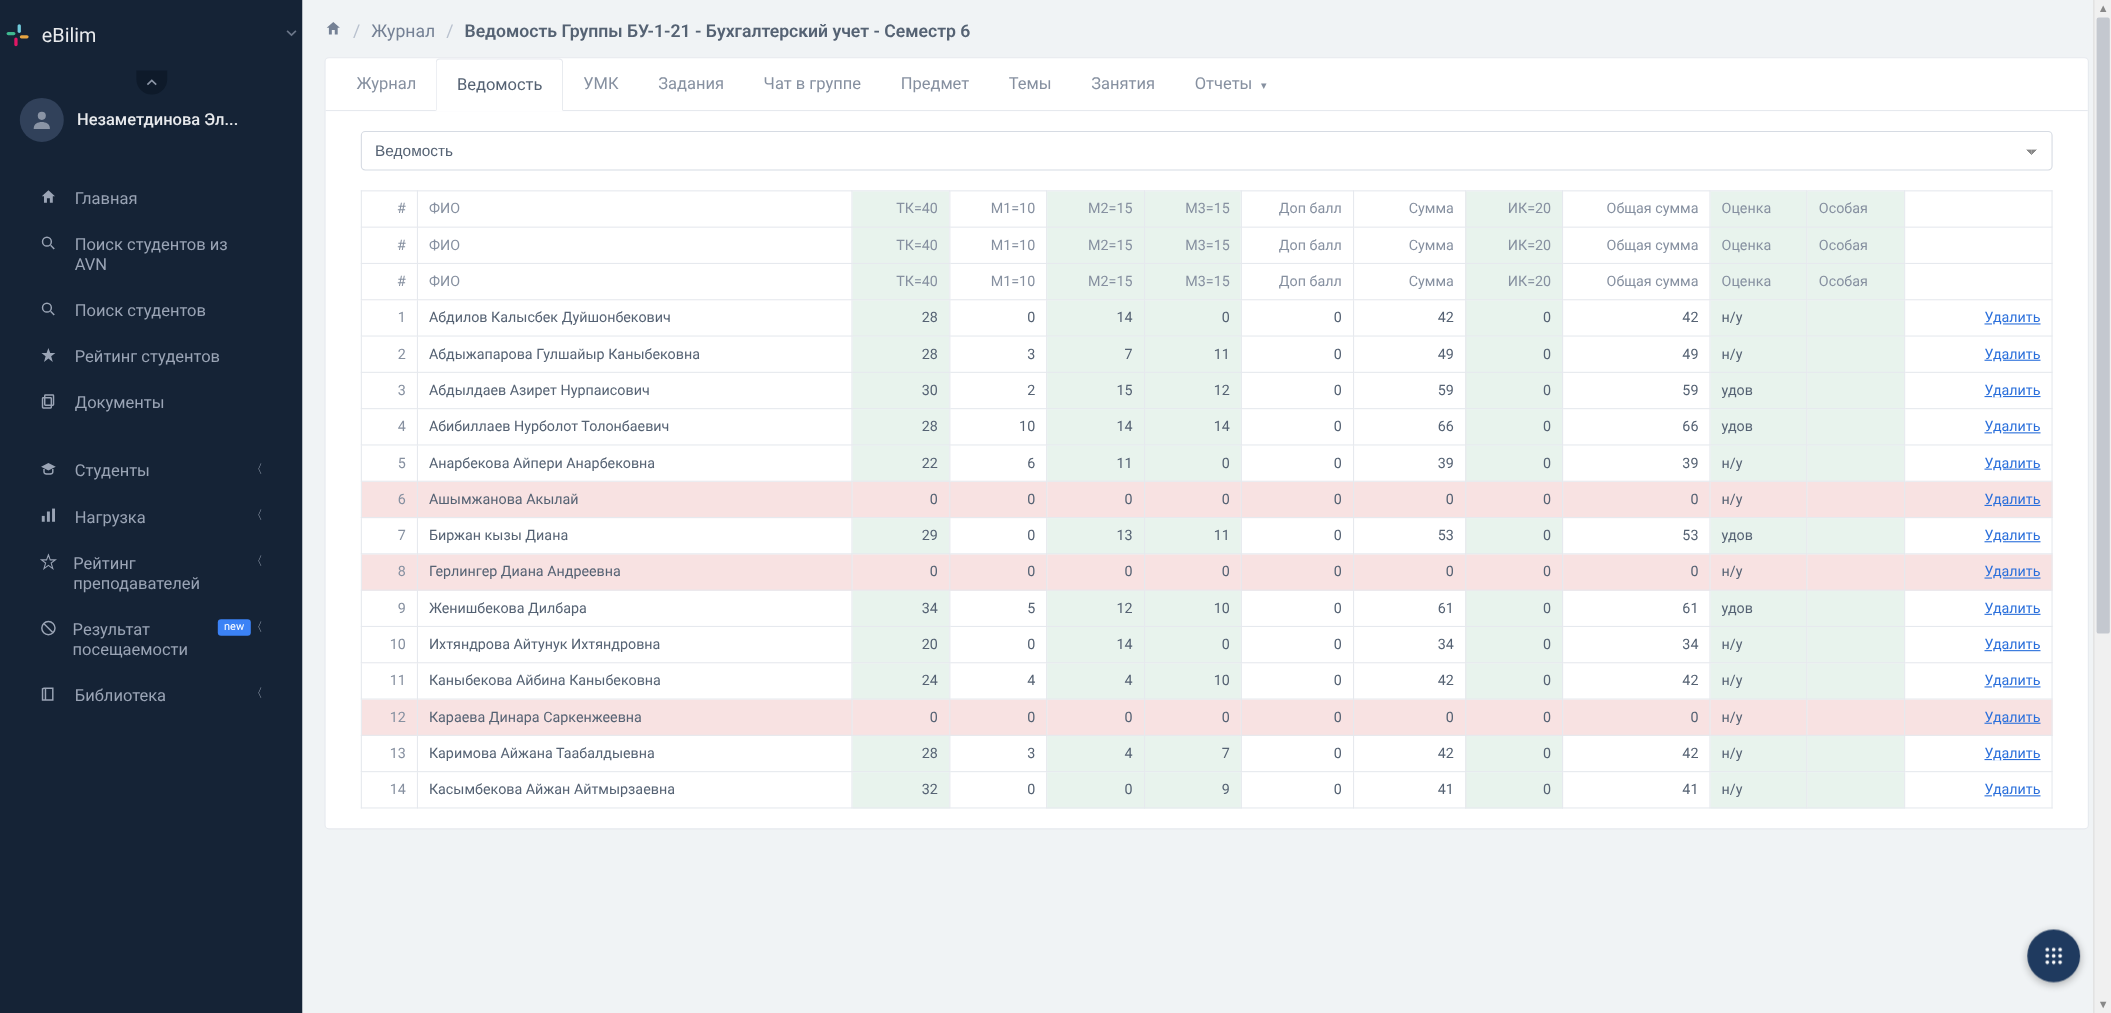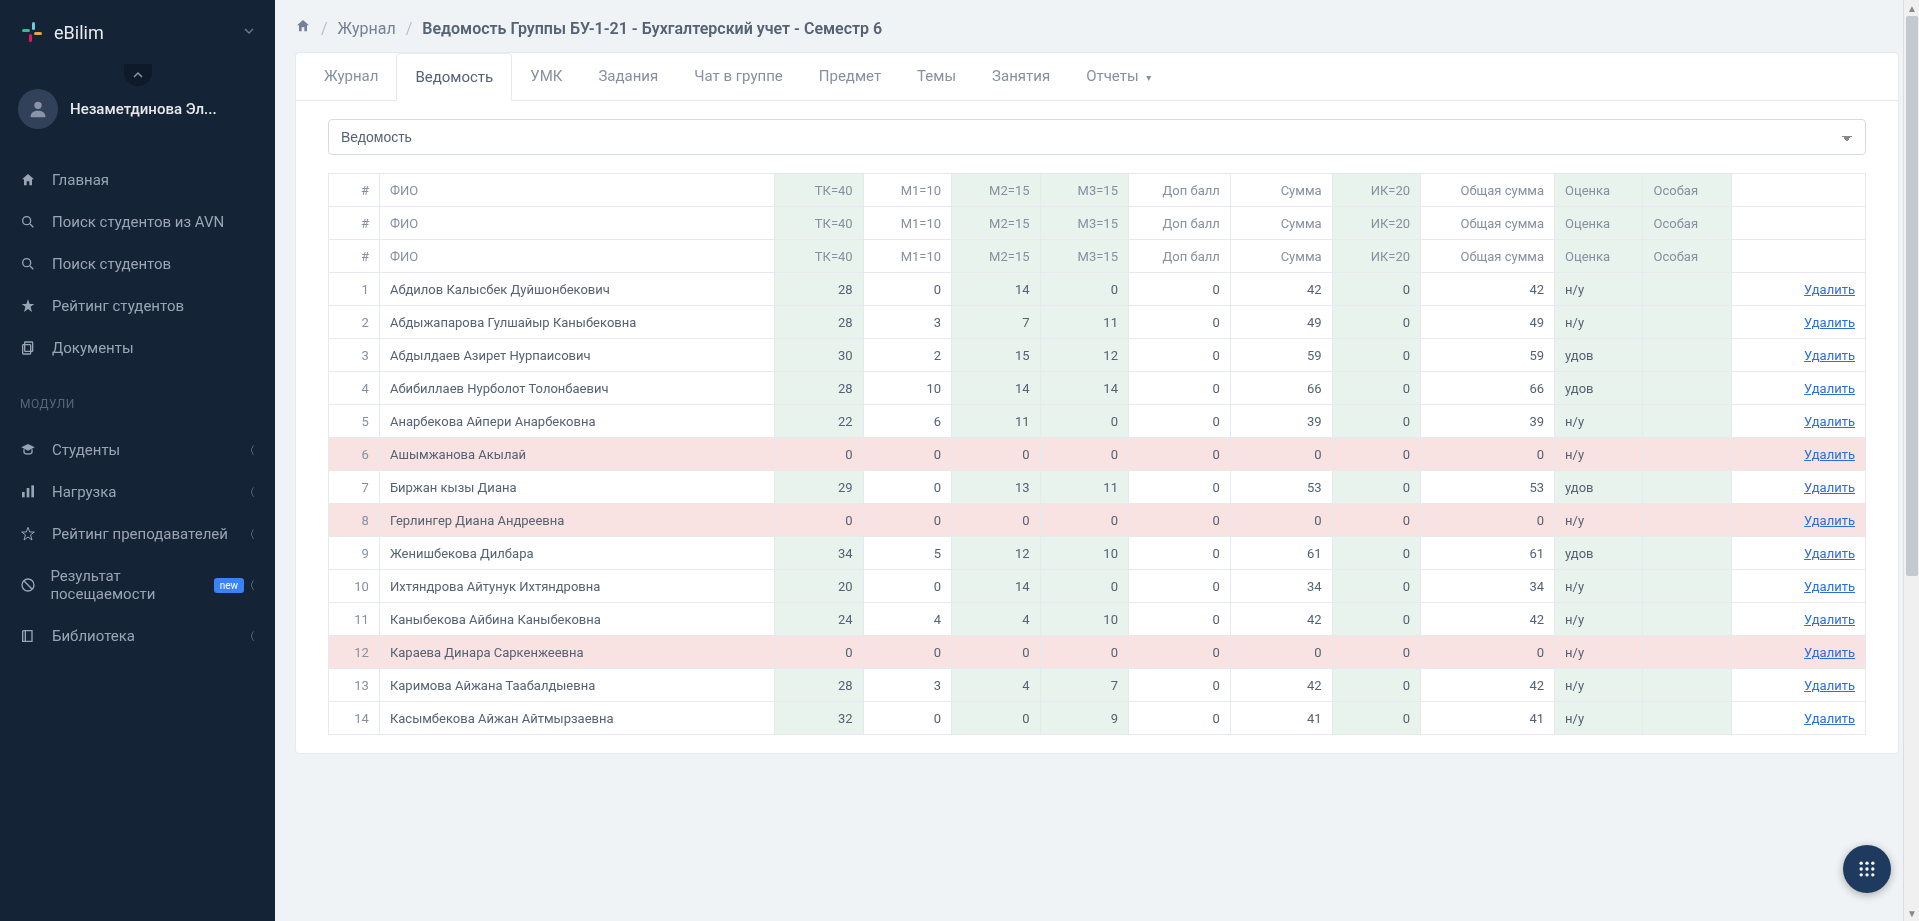--- a/index.html
+++ b/index.html
@@ -1,30 +1,30 @@
 <!DOCTYPE html>
 <html><head>
 <meta charset="utf-8">
 <style>
 *{box-sizing:border-box;margin:0;padding:0}
 body{font-family:-apple-system,BlinkMacSystemFont,"Segoe UI",Roboto,sans-serif;font-size:14px;color:#333;background:#f0f3f5;overflow:hidden}
 .app{display:flex;height:921px;width:1919px}
 
 
 .sidebar{width:275px;background:#152336;color:#8a94a5;display:flex;flex-direction:column;flex-shrink:0}
-.brand{height:64px;display:flex;align-items:center;padding:0 20px;cursor:pointer}
+.brand{height:64px;display:flex;align-items:center;padding:0 4px;cursor:pointer}
 .brand-logo{width:24px;height:24px;margin-right:10px}
 .brand-name{color:#e8eaed;font-size:18px;font-weight:400}
 .brand-chev{margin-left:auto;color:#6a7588}
 .user-block{position:relative;padding:25px 18px 20px;display:flex;align-items:center}
 .user-chev-top{position:absolute;top:0;left:50%;transform:translateX(-50%);width:28px;height:22px;background:#0e1a2a;border-radius:0 0 14px 14px;display:flex;align-items:center;justify-content:center;color:#8a94a5}
 .avatar{width:40px;height:40px;border-radius:50%;background:#31415a;display:flex;align-items:center;justify-content:center;margin-right:12px}
 .user-name{color:#e8eaed;font-size:15px;font-weight:500}
 .nav{list-style:none;padding:10px 0}
-.nav li{display:flex;align-items:center;padding:12px 20px;cursor:pointer;color:#9aa4b5;font-size:15px}
+.nav li{display:flex;align-items:flex-start;padding:12px 36px;cursor:pointer;color:#9aa4b5;font-size:15px}
 .nav li .nav-icon{width:18px;margin-right:14px;display:inline-flex}
 .nav li .nav-arrow{margin-left:auto;font-size:11px}
 .nav-section{padding:18px 20px 8px;font-size:12px;color:#5a6578;letter-spacing:.5px}
 .badge-new{background:#3b82f6;color:#fff;font-size:10px;padding:2px 6px;border-radius:3px;margin-left:auto}
 
 
 .main{flex:1;overflow-y:auto;background:#f0f3f5;padding:0 20px 20px 20px;position:relative}
 .breadcrumb{display:flex;align-items:center;padding:18px 0 14px;font-size:16px;color:#758195}
 .breadcrumb .sep{margin:0 10px;color:#b8c0ce}
 .breadcrumb .active{color:#556273;font-weight:600}
@@ -142,21 +142,20 @@
         <li>
           <span class="nav-icon">
             <svg width="16" height="16" viewBox="0 0 24 24" fill="currentColor">
               <rect x="7" y="3" width="12" height="14" rx="1" fill="none" stroke="currentColor" stroke-width="2"></rect>
               <rect x="4" y="7" width="12" height="14" rx="1" fill="none" stroke="currentColor" stroke-width="2"></rect>
             </svg>
           </span>
           <span>Документы</span>
         </li>
       </ul>
-    <div class="nav-section">МОДУЛИ</div>
     <ul class="nav" id="nav-modules">
         <li>
           <span class="nav-icon">
             <svg width="16" height="16" viewBox="0 0 24 24" fill="currentColor">
               <path d="M12 3L2 8l10 5 10-5z"></path>
               <path d="M6 11v4c0 2 3 3 6 3s6-1 6-3v-4" fill="none" stroke="currentColor" stroke-width="2"></path>
             </svg>
           </span>
           <span>Студенты</span>
           <span class="nav-arrow">〈</span>

